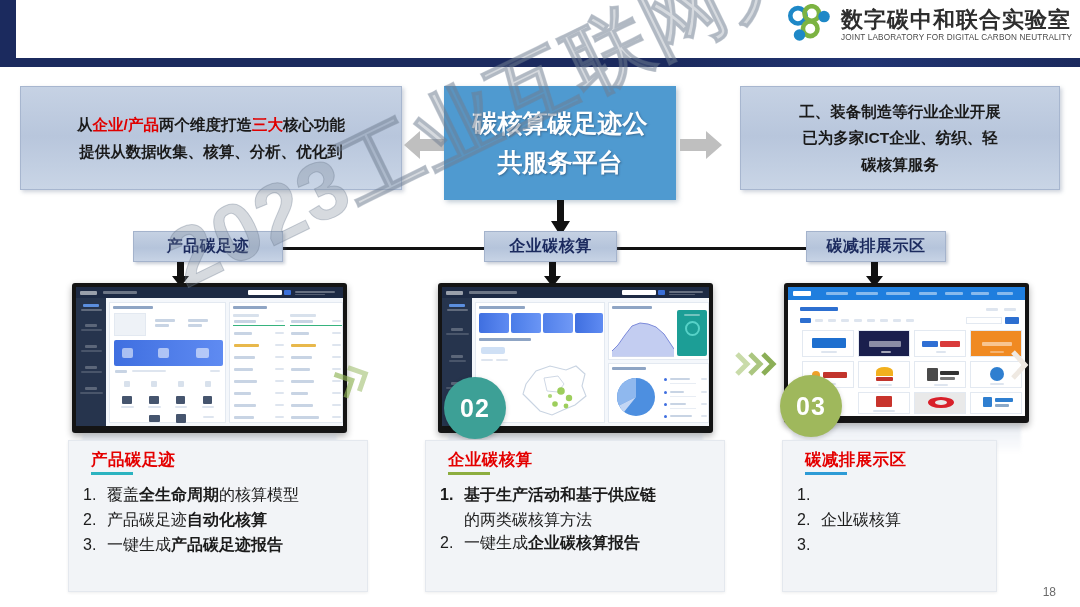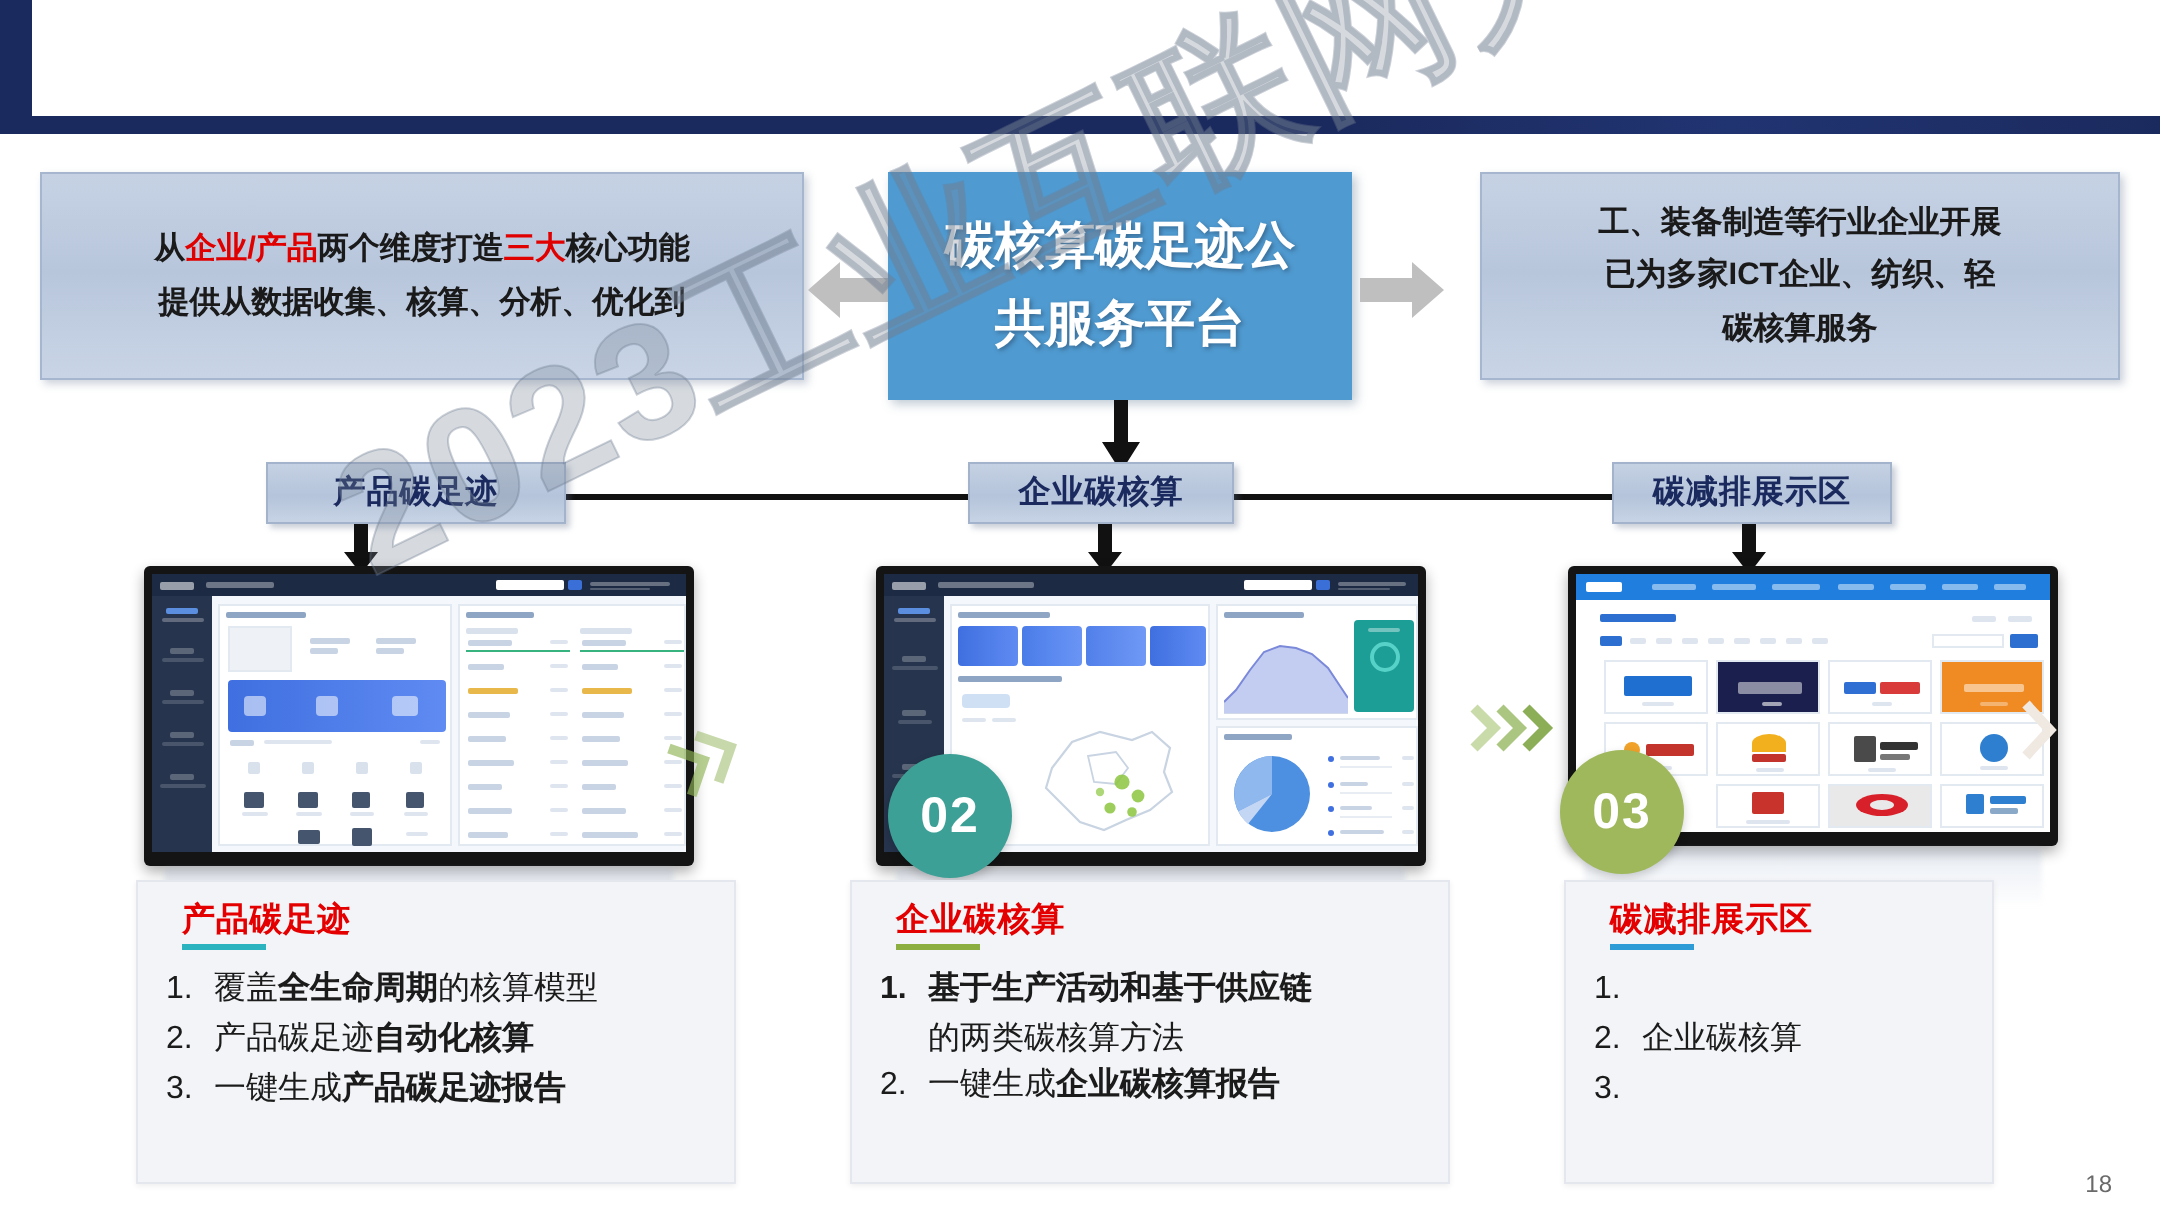--- a/index.html
+++ b/index.html
@@ -212,20 +212,33 @@
   }
 </style>
 </head>
 <body>
 
 <div id="slide">
 
   <div id="header">
     <div id="header-left-stripe" style="background: rgb(27, 42, 94);"></div>
 
+    <div id="logo-block">
+      <svg id="logo-mark" viewBox="0 0 60 54">
+        <circle cx="13" cy="15" r="10" fill="none" stroke="#1e88c7" stroke-width="6"></circle>
+        <circle cx="31" cy="12" r="9.5" fill="none" stroke="#7cb342" stroke-width="6"></circle>
+        <circle cx="29" cy="32" r="9.5" fill="none" stroke="#7cb342" stroke-width="6"></circle>
+        <circle cx="47" cy="16" r="7.5" fill="#1e88c7"></circle>
+        <circle cx="15" cy="40" r="7.5" fill="#1e88c7"></circle>
+      </svg>
+      <div id="logo-text-block">
+        <div id="logo-cn">数字碳中和联合实验室</div>
+        <div id="logo-en">JOINT LABORATORY FOR DIGITAL CARBON NEUTRALITY</div>
+      </div>
+    </div>
   </div>
   <div id="header-divider"></div>
 
   <div class="topbox" id="box-left">
     <div class="line">
       <span>从</span><span class="red">企业/产品</span><span>两个维度打造</span><span class="red">三大</span><span>核心功能</span>
     </div>
     <div class="line">提供从数据收集、核算、分析、优化到</div>
   </div>
 

